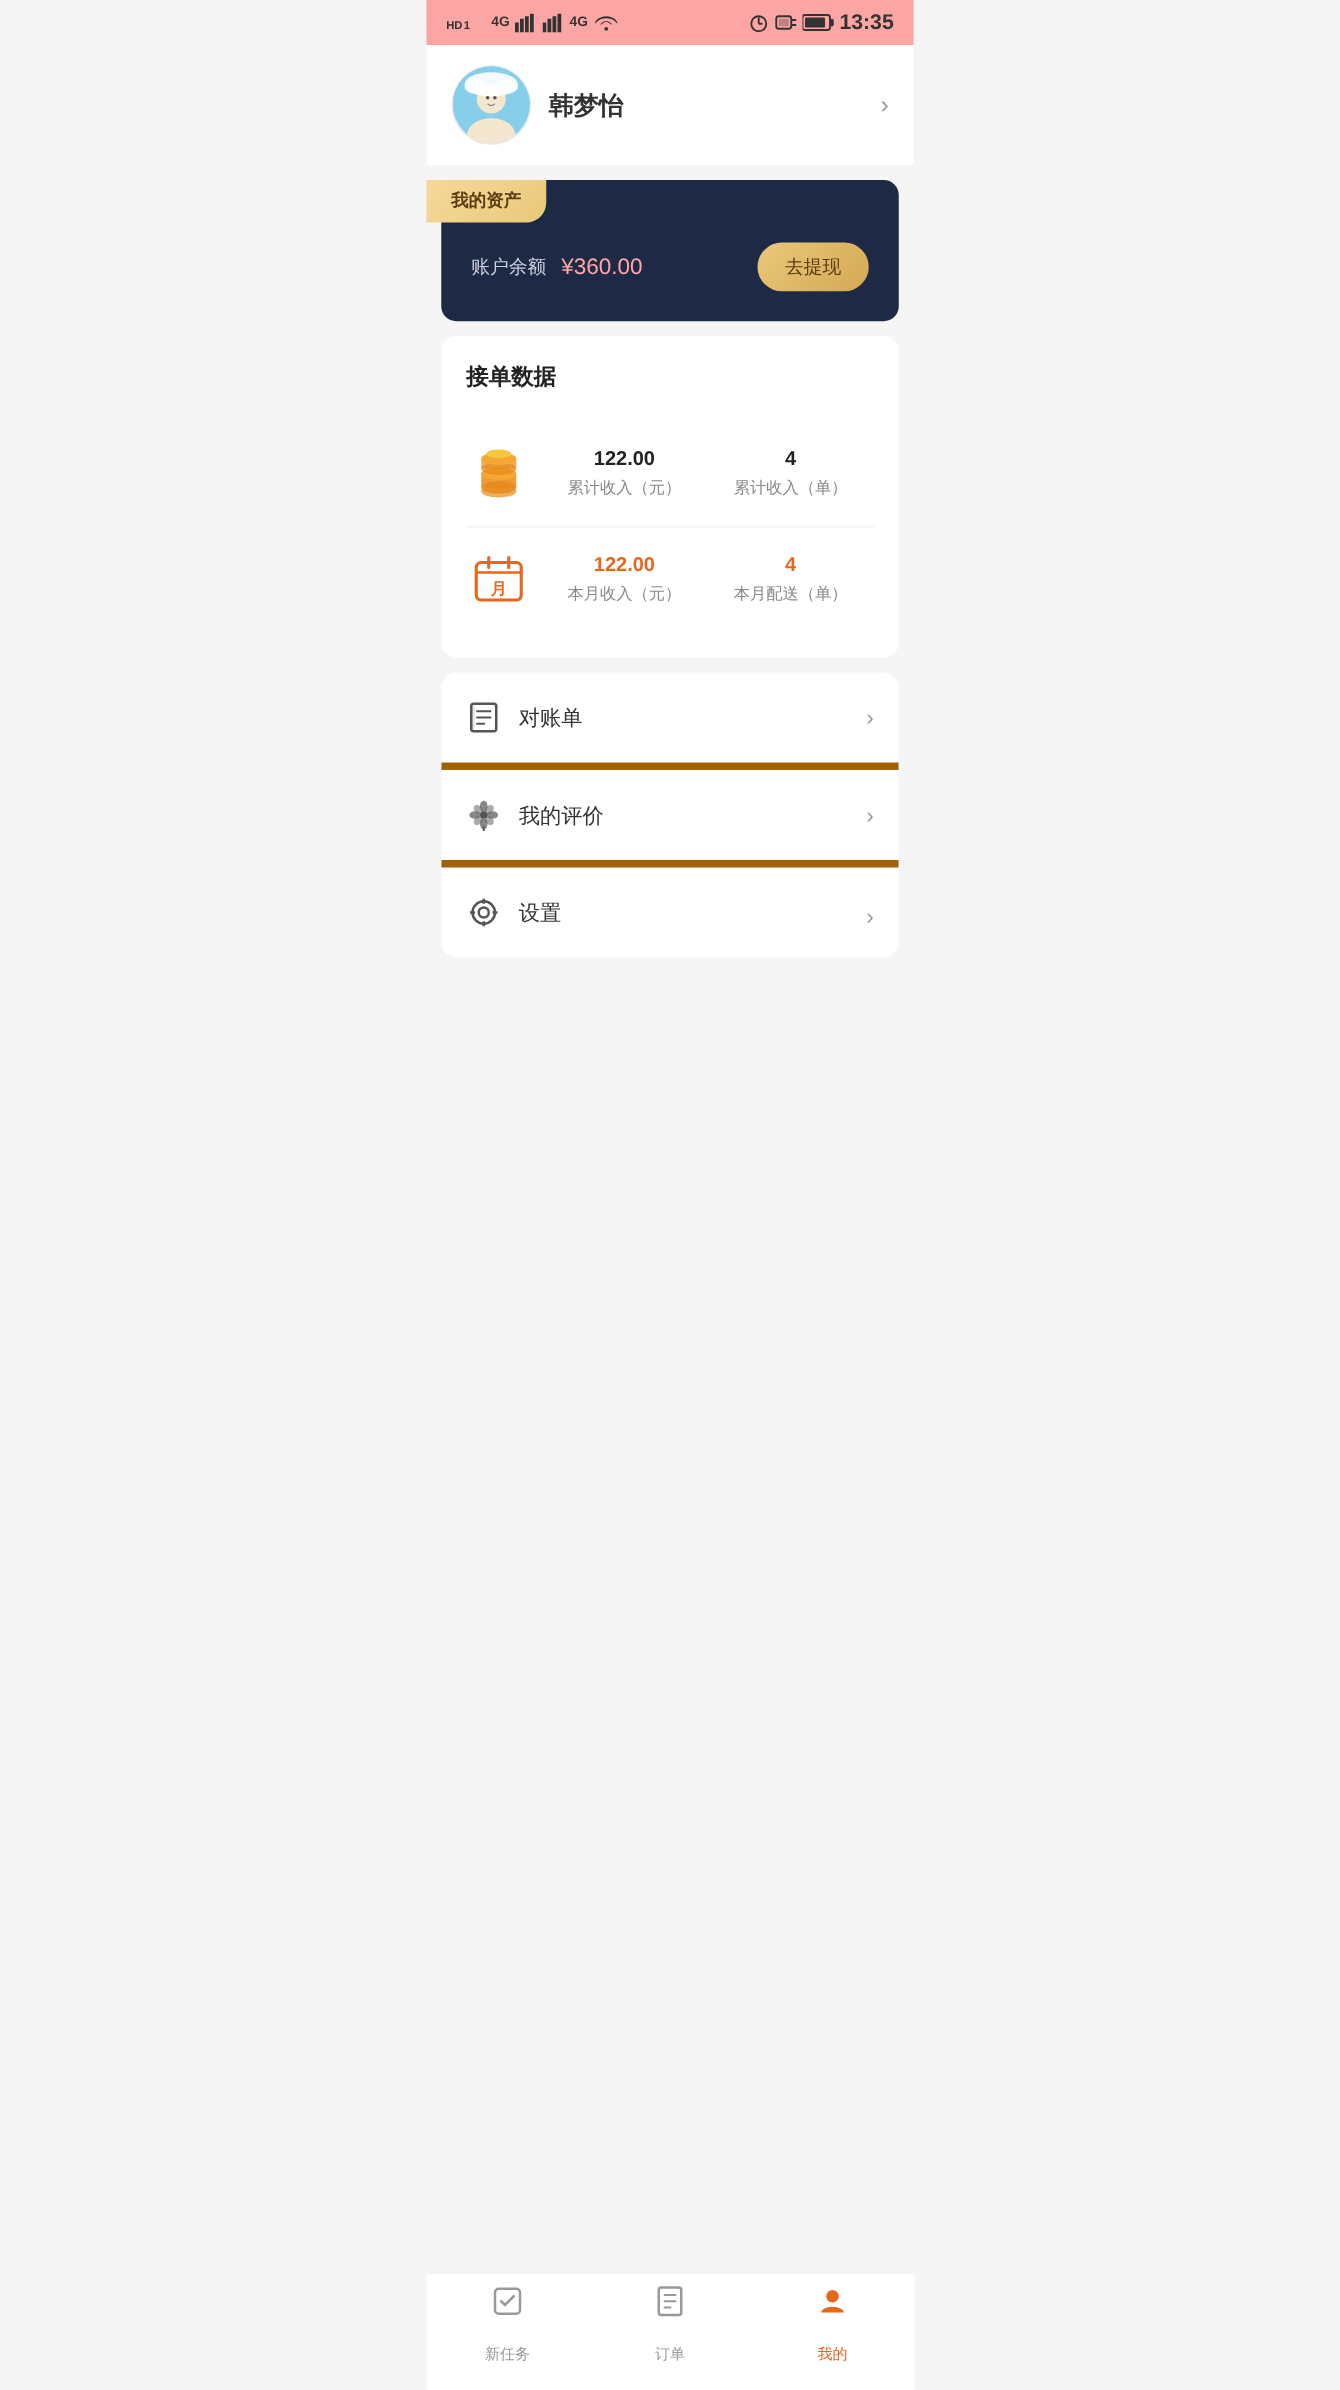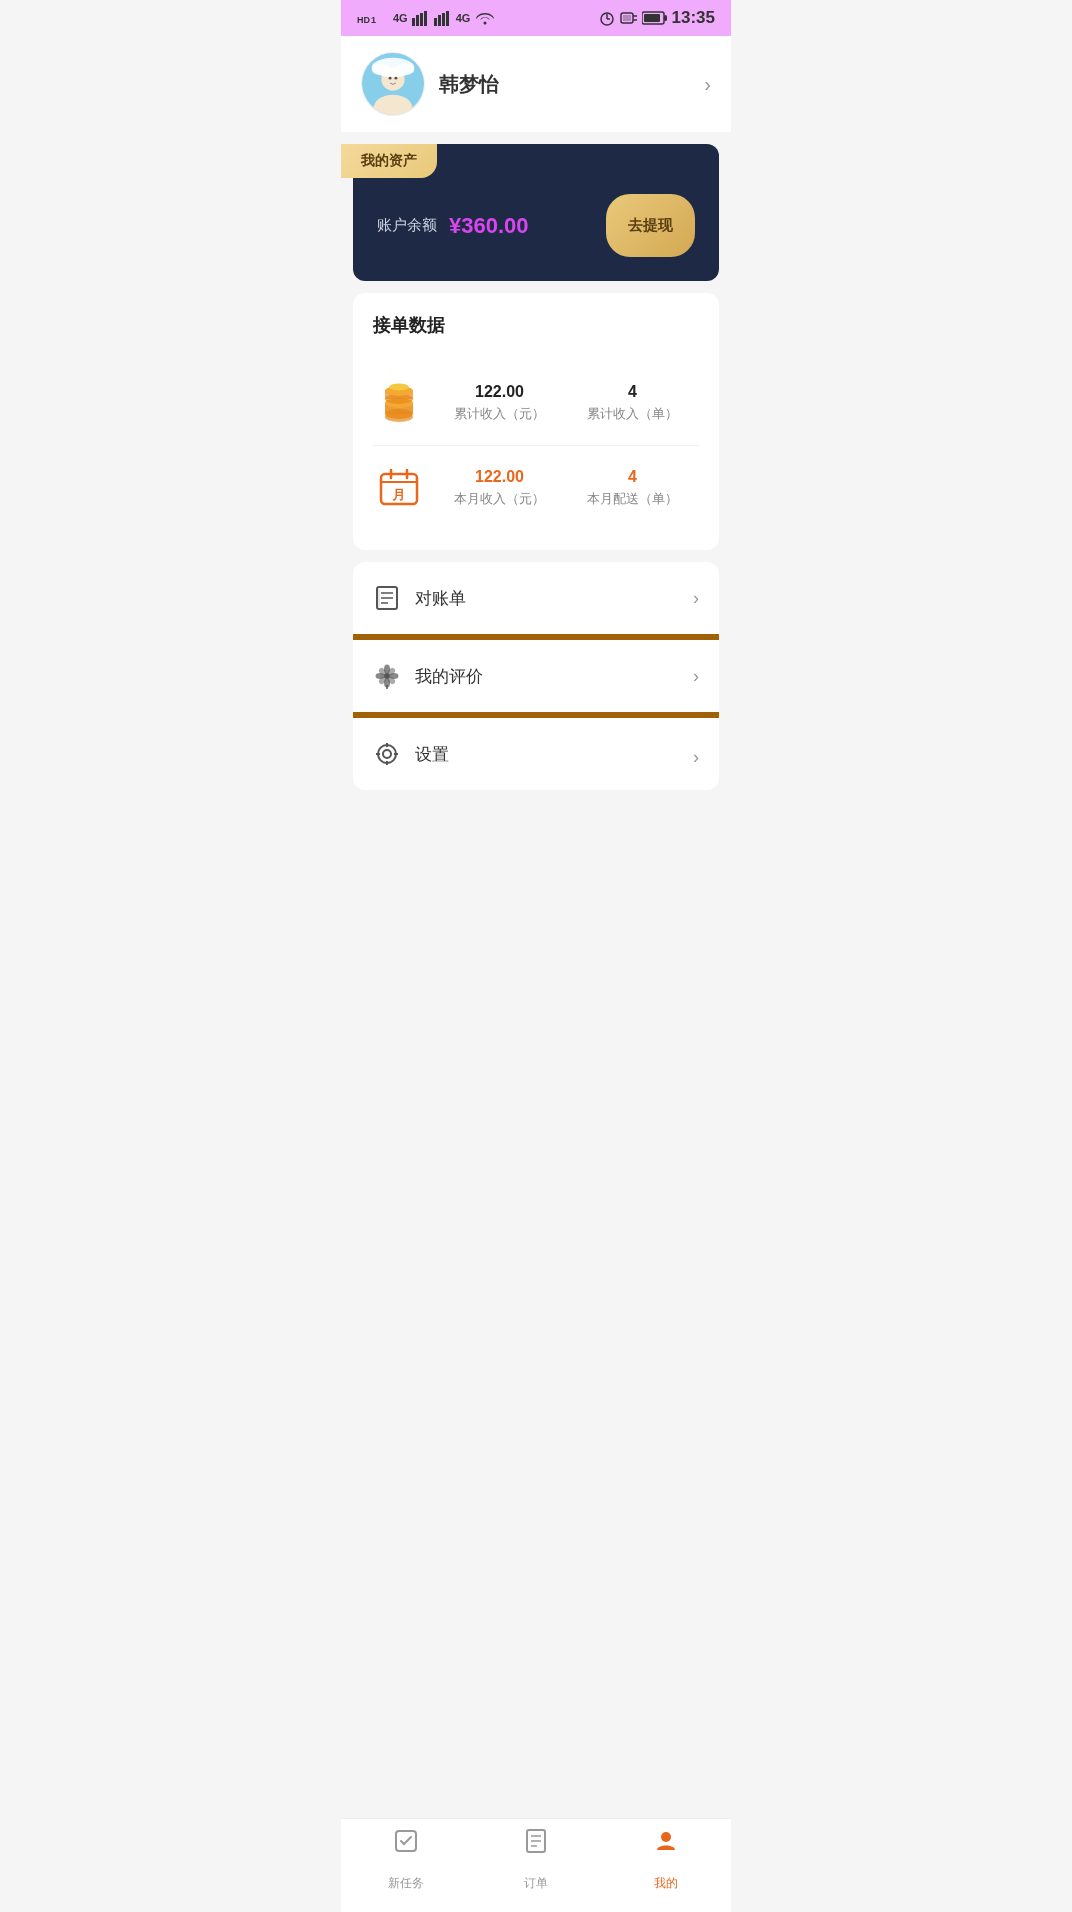--- a/index.html
+++ b/index.html
@@ -8,21 +8,21 @@
       font-family: -apple-system, 'PingFang SC', 'Helvetica Neue', Arial, sans-serif;
       background: #f5f5f5;
       width: 390px;
       margin: 0 auto;
       min-height: 100vh;
       position: relative;
     }
 
     
     .status-bar {
-      background: #f0abfc;
+      background: #fca5a5;
       padding: 6px 16px;
       display: flex;
       justify-content: space-between;
       align-items: center;
       height: 36px;
     }
     .status-left {
       display: flex;
       align-items: center;
       gap: 4px;
@@ -102,32 +102,32 @@
     .balance-area {
       display: flex;
       align-items: center;
       gap: 12px;
     }
     .balance-label {
       color: #ccd0e0;
       font-size: 15px;
     }
     .balance-amount {
-      color: #d946ef;
-      font-size: 22px;
-      font-weight: 700;
+      color: #fca5a5;
+      font-size: 18px;
+      font-weight: 400;
     }
     .withdraw-btn {
       background: linear-gradient(135deg, #e8c97a, #d4a853);
       color: #5a3d10;
       border: none;
-      padding: 22px 22px;
+      padding: 10px 22px;
       border-radius: 24px;
       font-size: 15px;
-      font-weight: 700;
+      font-weight: 400;
       cursor: pointer;
     }
 
     
     .stats-section {
       background: #fff;
       margin: 12px 12px 0 12px;
       border-radius: 12px;
       padding: 20px;
     }

